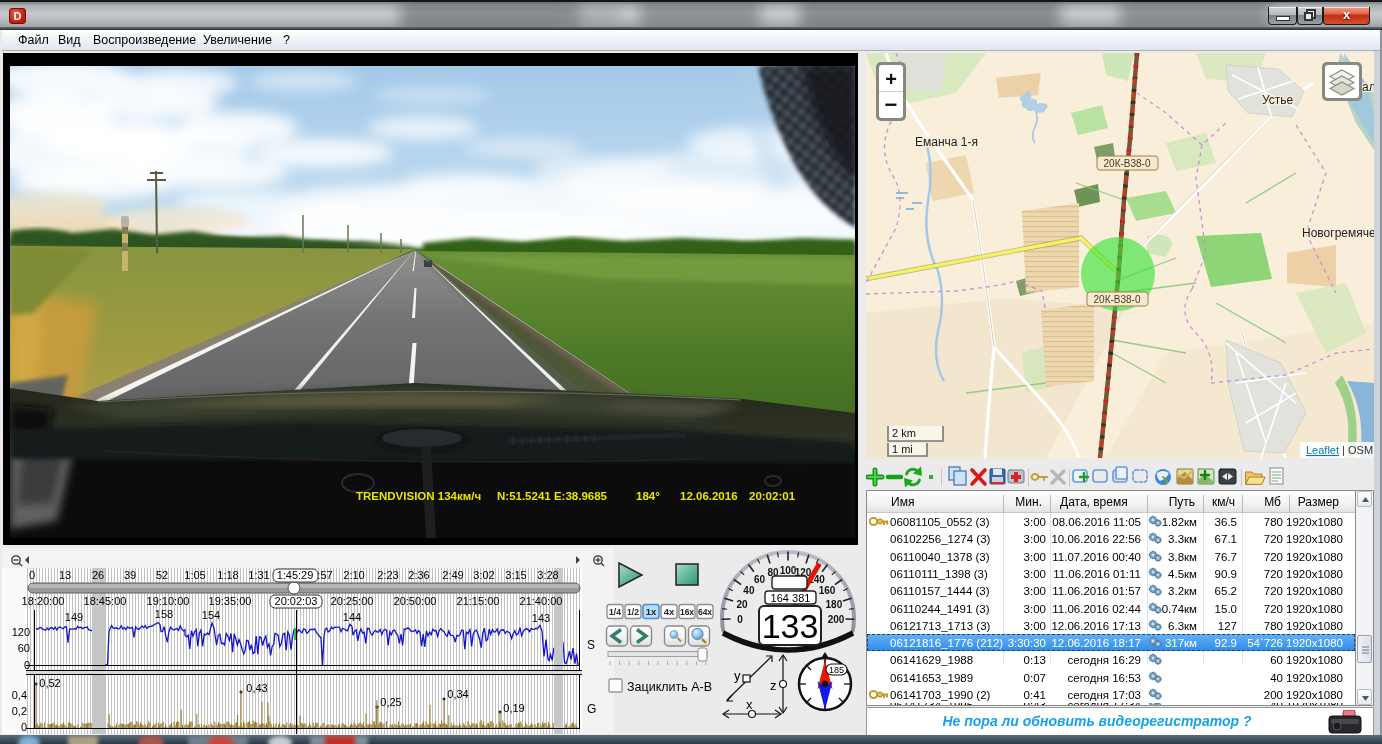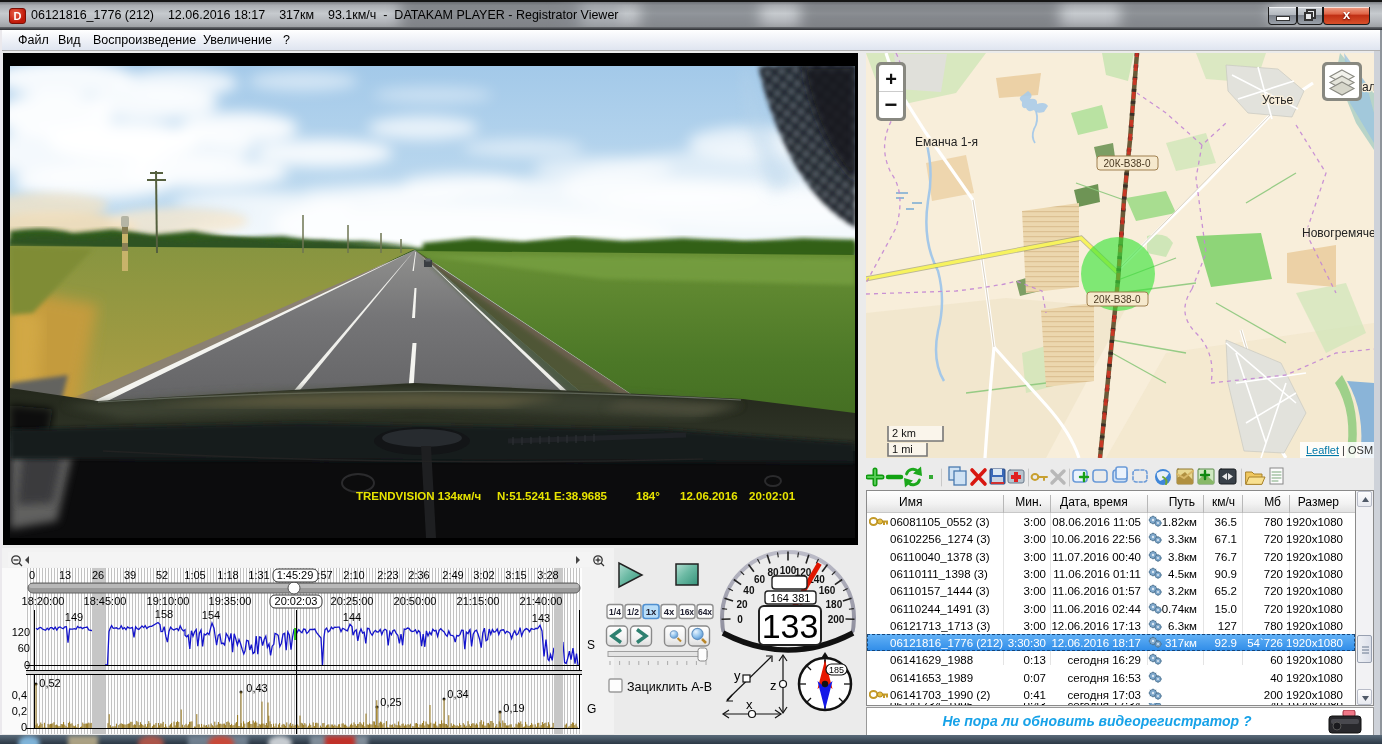--- a/index.html
+++ b/index.html
@@ -25,21 +25,20 @@
 <div style="position:absolute;left:1380px;top:30px;width:2px;height:706px;background:#8f959c"></div>
 <div id="titlebar">
  <div class="mottle" style="left:400px;width:180px;background:#2a2d33"></div>
  <div class="mottle" style="left:640px;width:120px;background:#3a3f46"></div>
  <div class="mottle" style="left:800px;width:260px;background:#272a30"></div>
  <div class="mottle" style="left:1120px;width:150px;background:#34383e"></div>
  <div class="mottle" style="left:560px;width:60px;background:#8a8f96"></div>
  <div style="position:absolute;left:0;top:0;width:100%;height:2px;background:#151515"></div>
  <div style="position:absolute;left:0;top:27px;width:100%;height:3px;background:linear-gradient(180deg,#6a6d72,#2b2d31)"></div>
  <div id="appicon">D</div>
- <div id="titletext">06121816_1776 (212)    12.06.2016 18:17    317км    93.1км/ч  -  DATAKAM PLAYER - Registrator Viewer</div>
 </div>
 <div class="winbtn" style="left:1268px;width:29px;border-radius:0 0 4px 4px">
   <div style="position:absolute;left:7px;top:9px;width:14px;height:5px;background:#fff;border:1px solid #333"></div>
 </div>
 <div class="winbtn" style="left:1297px;width:26px;border-radius:0 0 4px 4px">
   <div style="position:absolute;left:8px;top:2px;width:10px;height:10px;border:2px solid #333;background:#e8eaec"></div>
   <div style="position:absolute;left:6px;top:5px;width:9px;height:9px;border:2px solid #333;background:#e8eaec"></div>
 </div>
 <div class="winbtn" id="btnclose" style="left:1323px;width:47px;border-radius:0 0 4px 4px;color:#fff;font-weight:bold;text-align:center;font-size:13px;line-height:16px;text-shadow:0 1px 2px #500">x</div>
 <div id="menubar">
@@ -670,21 +669,21 @@
  <line x1="1241.5" y1="469" x2="1241.5" y2="486" stroke="#c8c8c8"></line>
  <path d="M1246,472 L1252,472 L1254,474 L1262,474 L1262,484 L1246,484 Z" fill="#f0c860" stroke="#a8822a"></path>
  <path d="M1246,484 L1249,477 L1265,477 L1262,484 Z" fill="#f8e090" stroke="#a8822a"></path>
  <rect x="1270" y="468" width="13" height="16" fill="#fcfcfc" stroke="#888"></rect>
  <path d="M1272,472 h9 M1272,475 h9 M1272,478 h9 M1272,481 h6" stroke="#7aa87a"></path>
 </g>
 </svg>
 </div>
 <div id="tbl">
 <div id="thead">
- <span style="left:32px">Имя</span>
+ <span style="left:24px">Имя</span>
  <span style="right:313px">Мин.</span>
  <span style="left:193px">Дата, время</span>
  <span style="right:160px">Путь</span>
  <span style="right:120px">км/ч</span>
  <span style="right:74px">Мб</span>
  <span style="right:16px">Размер</span>
  <span class="vlineh" style="left:136px"></span>
       <span class="vlineh" style="left:183px"></span>
  <span class="vlineh" style="left:280px"></span>
       <span class="vlineh" style="left:336px"></span>

